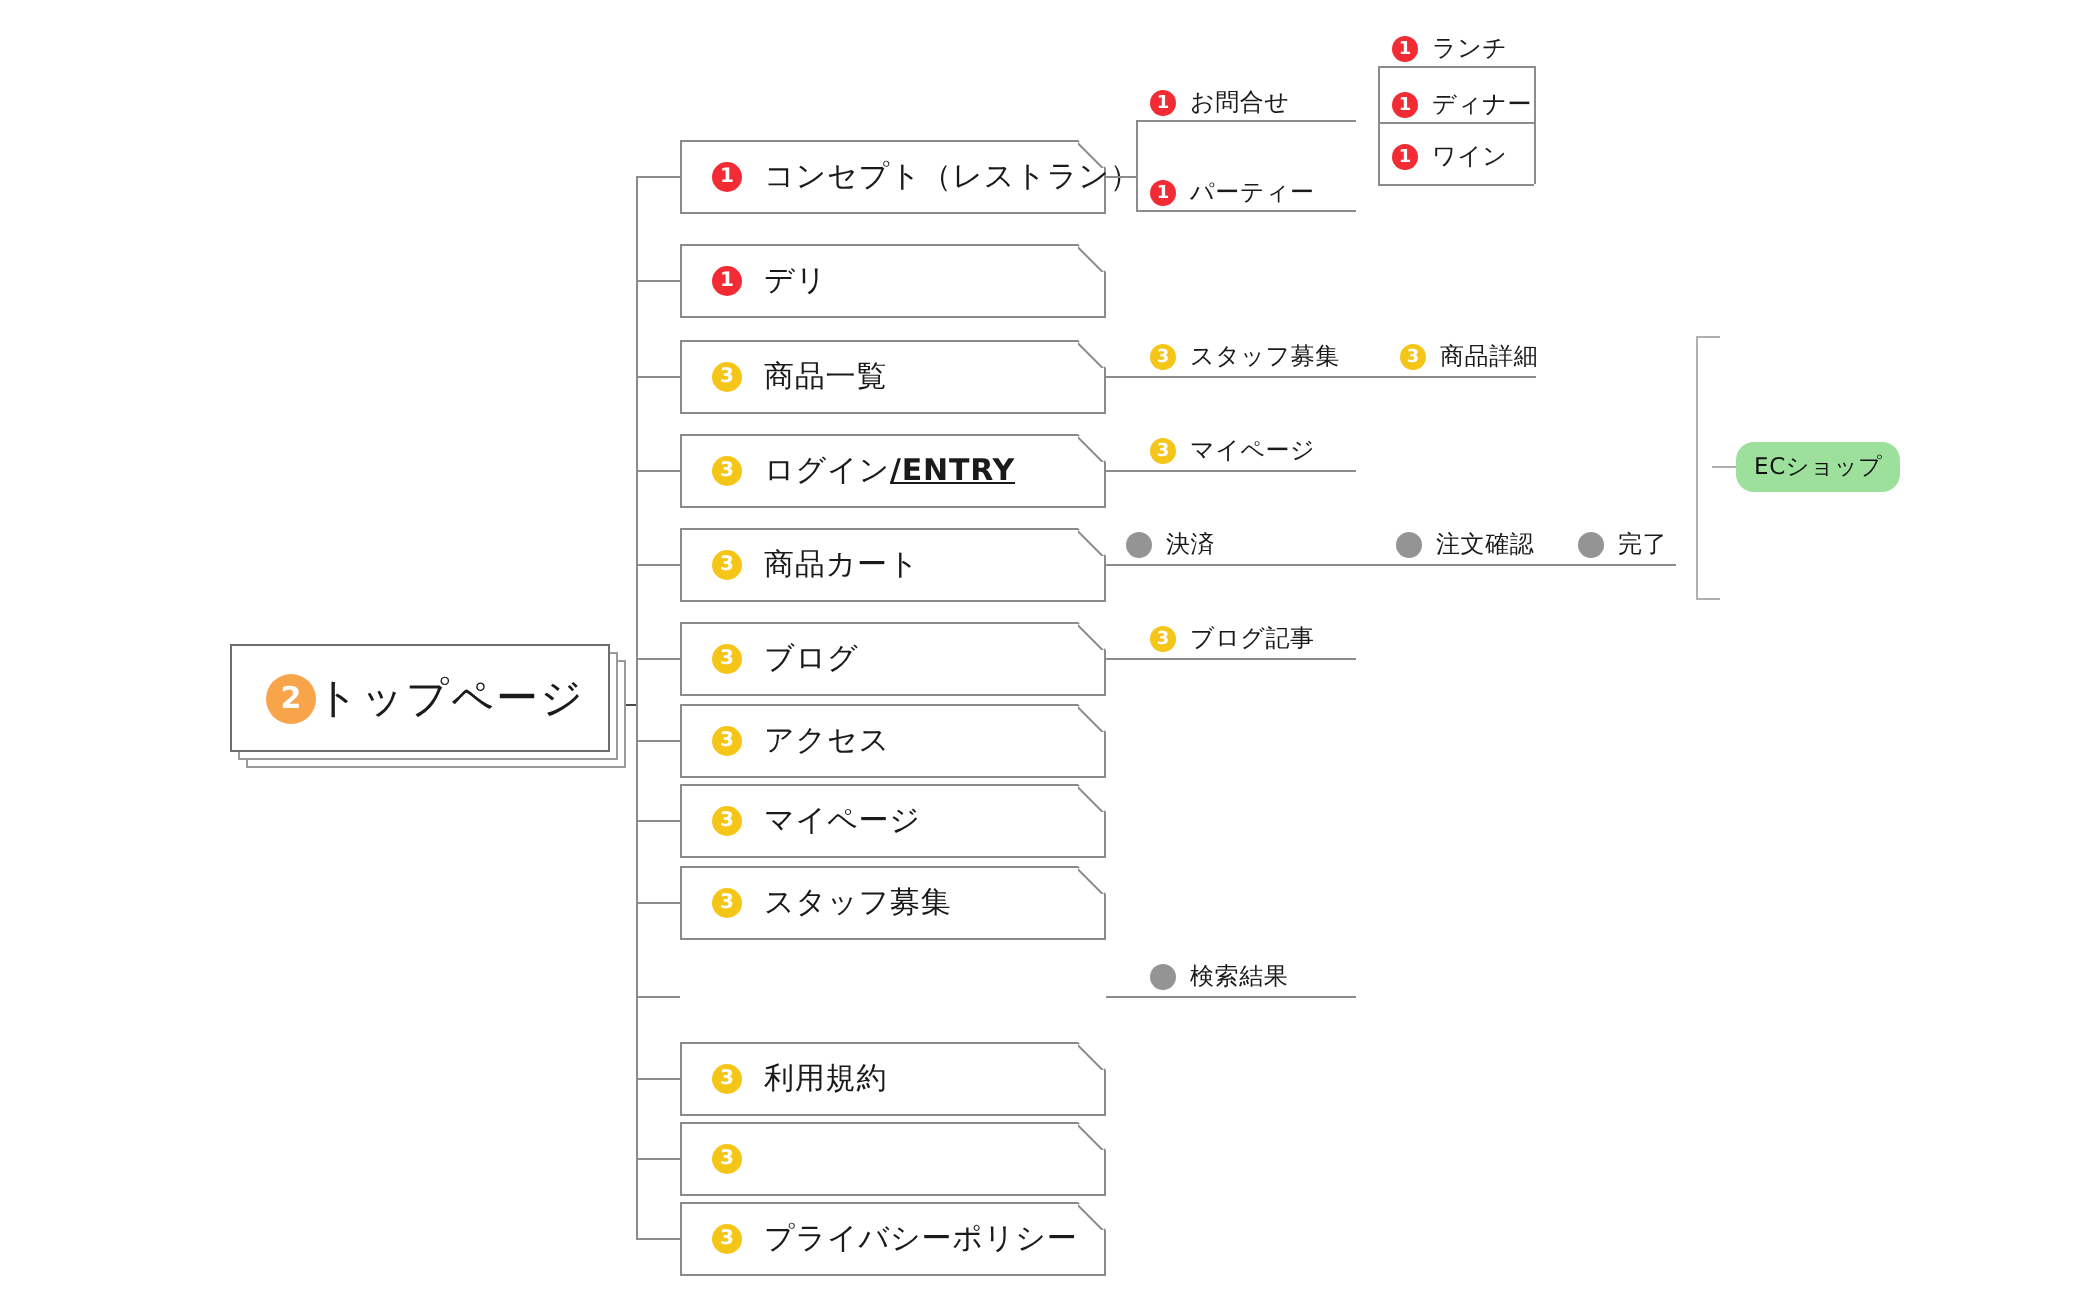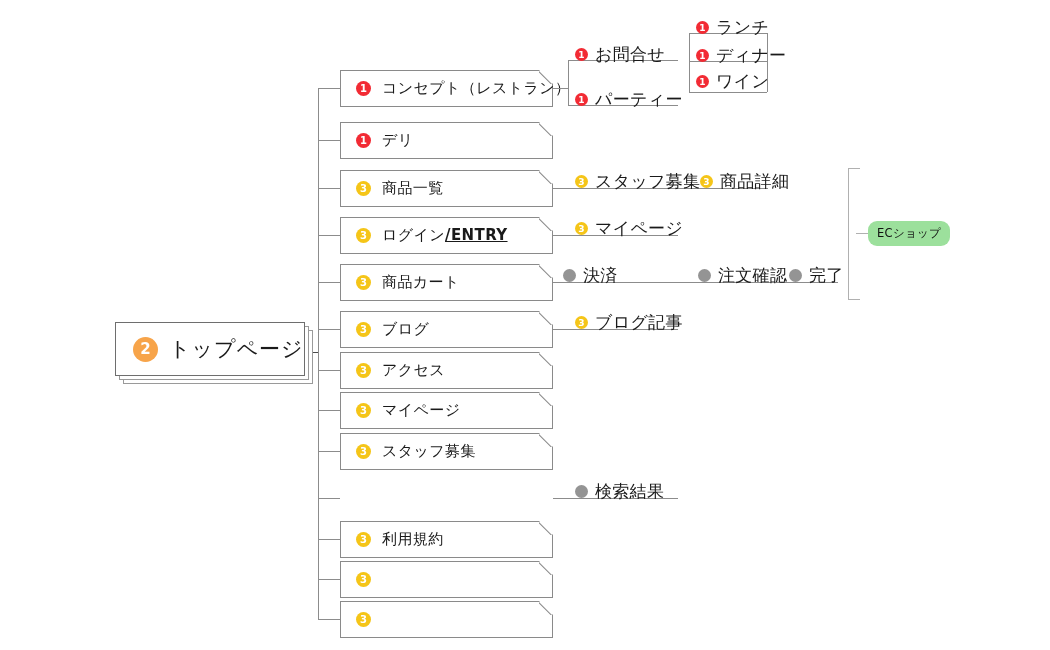--- a/index.html
+++ b/index.html
@@ -21,21 +21,21 @@
   #root-node{position:absolute;left:115px;top:322px;width:198px;height:62px;}
   #root-node .stack{position:absolute;border:1.5px solid #9a9a9a;background:#ffffff;box-sizing:border-box;}
   #root-node .stack.s3{left:8px;top:8px;width:190px;height:54px;}
   #root-node .stack.s2{left:4px;top:4px;width:190px;height:54px;}
   #root-node .stack.s1{left:0px;top:0px;width:190px;height:54px;border-color:#6e6e6e;}
   #root-node .rootinner{
     position:absolute;left:0;top:0;width:190px;height:54px;
     display:flex;align-items:center;box-sizing:border-box;padding-left:18px;
   }
   #root-node .root-label{
-    font-size:21px;color:#1a1a1a;letter-spacing:1px;margin-left:11px;
+    font-size:21px;color:#1a1a1a;letter-spacing:1px;
     white-space:nowrap;
   }
 
   
   .badge{
     display:inline-flex;align-items:center;justify-content:center;
     border-radius:50%;color:#ffffff;font-weight:bold;flex:none;
   }
   .badge.lvl-root{width:25px;height:25px;background:#f7a44a;font-size:15px;}
   .badge.lvl-1{width:15px;height:15px;background:#f22b34;font-size:10px;}
@@ -73,21 +73,21 @@
     font-size:15px;color:#1a1a1a;margin-left:11px;white-space:nowrap;
     letter-spacing:0.4px;
   }
   .page-box .pb-label b{font-weight:bold;text-decoration:underline;}
 
   
   .sub-item{
     position:absolute;display:flex;align-items:center;white-space:nowrap;
   }
   .sub-item .si-label{
-    font-size:17px;color:#1a1a1a;margin-left:7px;letter-spacing:0.3px;
+    font-size:12px;color:#1a1a1a;margin-left:7px;letter-spacing:0.3px;
   }
 
   
   .group-badge{
     position:absolute;background:#9ce09c;border-radius:9px;
     padding:5px 9px;font-size:11.5px;color:#111111;white-space:nowrap;
     letter-spacing:0.3px;
   }
   .bracket{position:absolute;box-sizing:border-box;
     border-top:1.4px solid #b0b0b0;
@@ -201,20 +201,21 @@
   </div>
 
   <div class="page-box" style="left:340px;top:561px;width:213px;">
     <span class="badge lvl-3">3</span>
     <span class="fold-mask"></span>
     <span class="fold-edge"></span>
   </div>
 
   <div class="page-box" style="left:340px;top:601px;width:213px;">
     <span class="badge lvl-3">3</span>
+    <span class="pb-label">プライバシーポリシー</span>
     <span class="fold-mask"></span>
     <span class="fold-edge"></span>
   </div>
 
   <div class="line-h" style="left:553px;top:88px;width:16px;"></div>
   <div class="line-v" style="left:568px;top:60px;height:45px;"></div>
   <div class="line-h" style="left:568px;top:60px;width:110px;"></div>
   <div class="line-h" style="left:568px;top:105px;width:110px;"></div>
 
   <div class="sub-item" style="left:575px;top:43px;">

